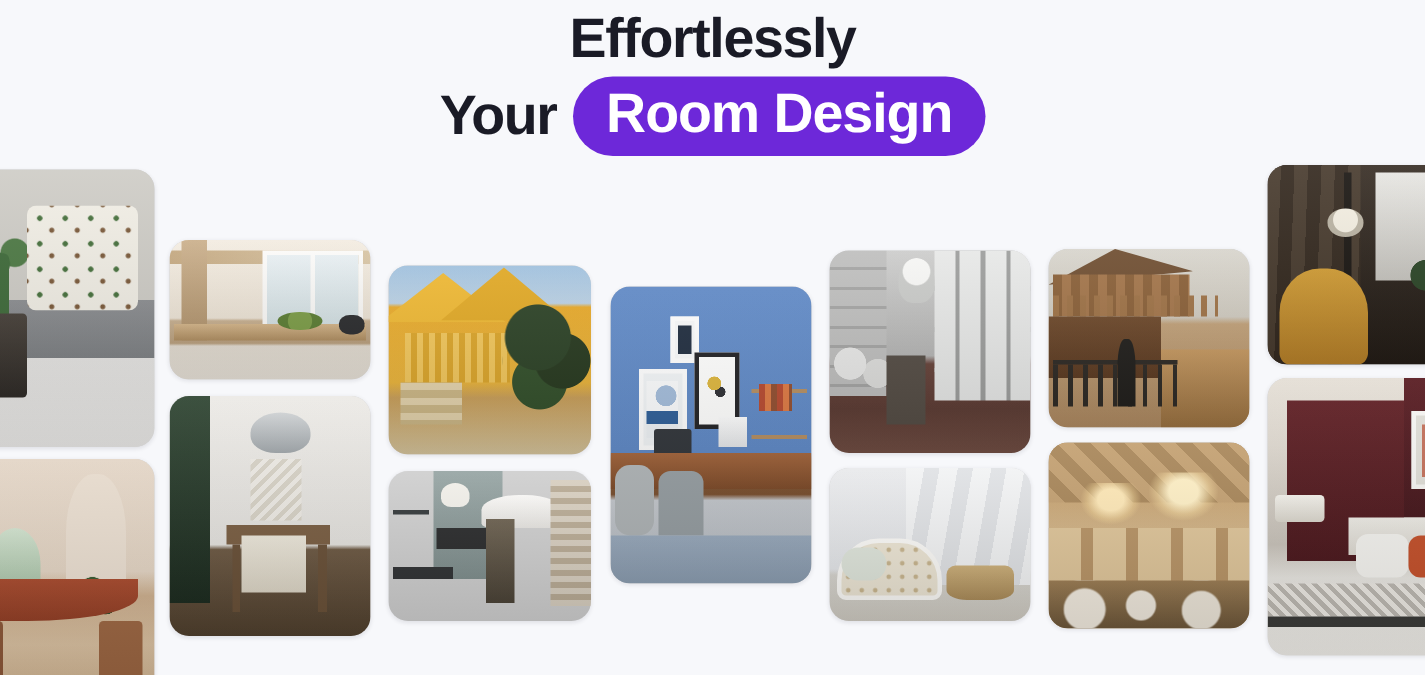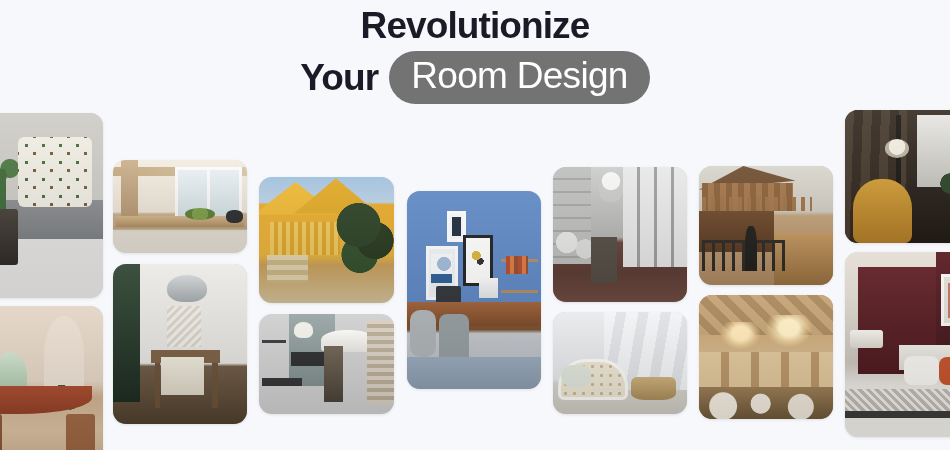--- a/index.html
+++ b/index.html
@@ -22,32 +22,32 @@
   .hero-line {
     font-size:37px;
     font-weight:700;
     letter-spacing:-0.9px;
     color:#1A1B26;
     line-height:51px;
     white-space:nowrap;
   }
   .hero-line.l2 {
     display:flex;
-    align-items:center;
+    align-items:flex-start;
     justify-content:center;
     gap:11px;
   }
   .pill {
     display:inline-block;
-    background:#737373;
+    background:#6d28d9;
     color:#FFFFFF;
     border-radius:28px;
     padding:3px 22px 6px 22px;
     font-size:37px;
-    font-weight:400;
+    font-weight:700;
     letter-spacing:-0.7px;
     line-height:44px;
   }
 
   
   .gallery { position:absolute; inset:0; }
   .card {
     position:absolute;
     border-radius:13px;
     overflow:hidden;
@@ -651,18 +651,18 @@
       <span class="pillow"></span>
         <span class="pillow2"></span>
       <span class="runner"></span>
         <span class="runner2"></span>
     </div>
   </div>
 
 </div>
 
 <div class="hero">
-  <div class="hero-line l1">Revolutionize</div>
+  <div class="hero-line l1">Effortlessly</div>
   <div class="hero-line l2">
     <span>Your</span>
     <span class="pill">Room Design</span>
   </div>
 </div>
 
 </body></html>

